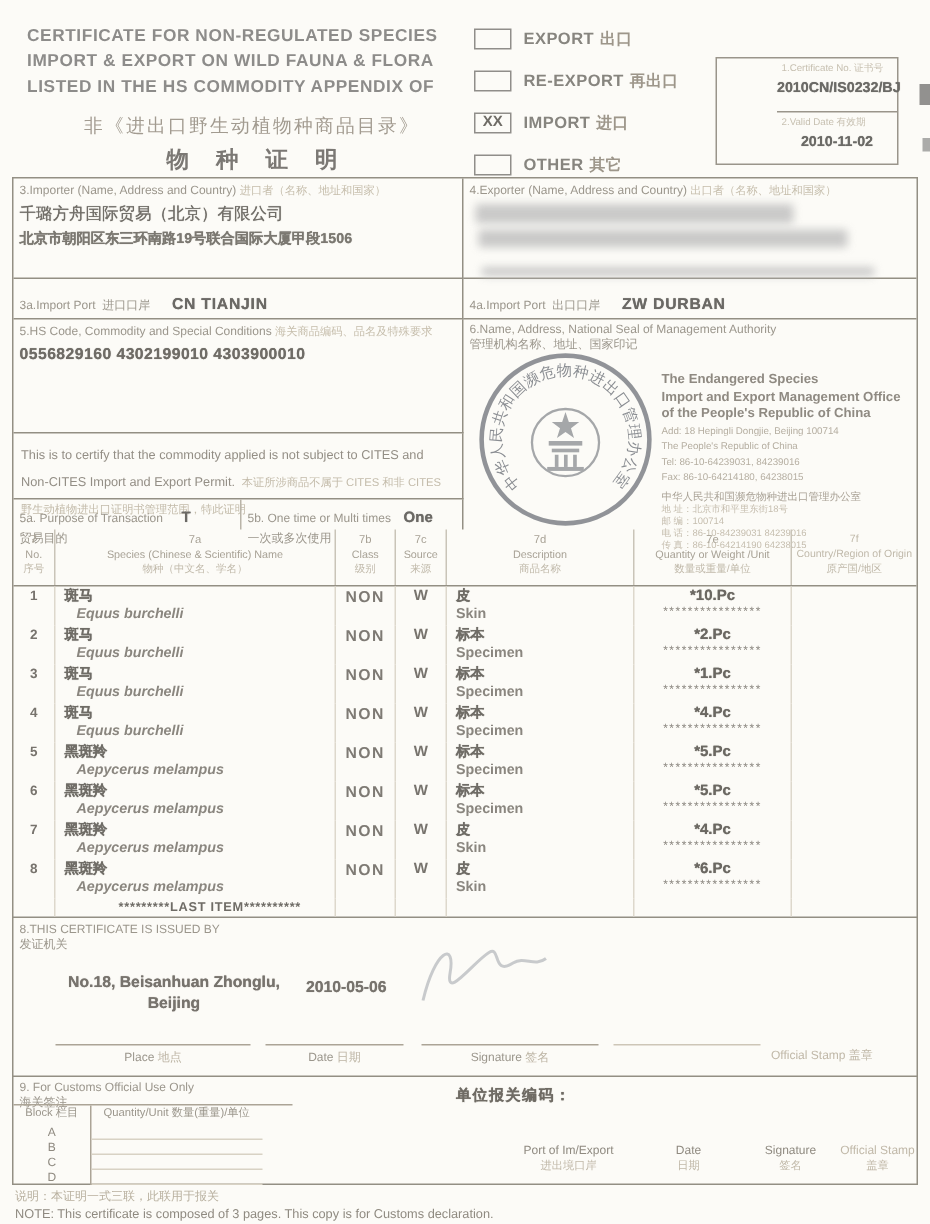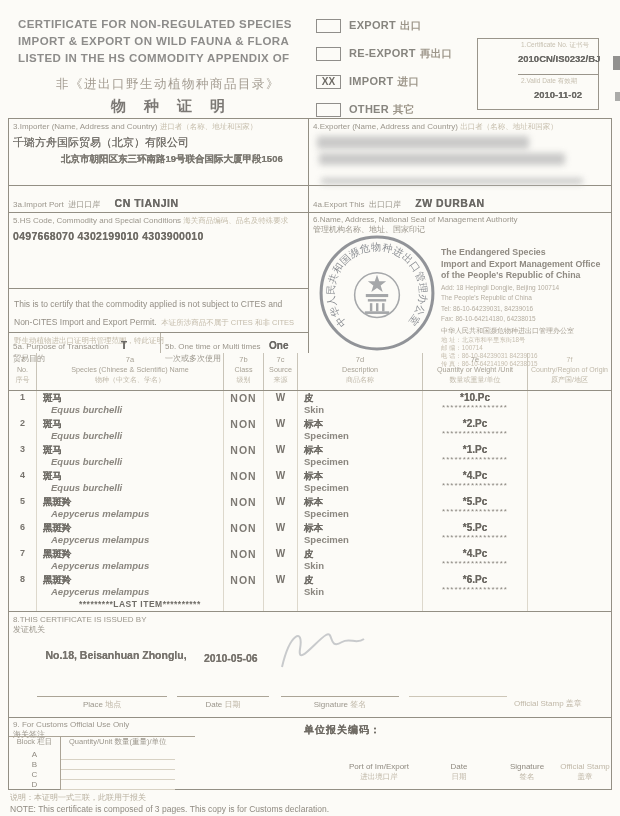--- a/index.html
+++ b/index.html
@@ -30,21 +30,21 @@
 
   
   .form { position:absolute; left:8px; top:118px; width:604px; height:494px; border:1px solid #938f84; }
   .cell { position:absolute; }
   .lab { font-size:8px; color:#9b968c; }
   .lab .cn { color:#c6beac; font-size:7.5px; }
   .v { text-shadow:0 0 .5px currentColor; }
 
   .cell-importer { left:0; top:0; width:300px; height:67px; border-right:1px solid #938f84; border-bottom:1px solid #938f84; padding:3px 4px; }
   .imp-name { font-weight:normal; font-size:11px; color:#716e68; margin-top:3px; }
-  .imp-addr { font-weight:bold; font-size:9.5px; color:#7b7871; margin-top:3px;margin-left:48px; }
+  .imp-addr { font-weight:bold; font-size:9.5px; color:#7b7871; margin-top:3px; }
 
   .cell-exporter { left:300px; top:0; width:302px; height:67px; border-bottom:1px solid #938f84; padding:3px 4px; }
   .blurbar { position:absolute; background:#bdbdbd; filter:blur(3px); opacity:.8; border-radius:2px; }
 
   .cell-iport { left:0; top:67px; width:300px; height:27px; border-right:1px solid #938f84; border-bottom:1px solid #938f84; padding:7px 4px 0; }
   .cell-eport { left:300px; top:67px; width:302px; height:27px; border-bottom:1px solid #938f84; padding:7px 4px 0; }
   .port-val { font-weight:bold; font-size:10.5px; color:#6b6965; margin-left:10px; letter-spacing:.5px; }
 
   .cell-hs { left:0; top:94px; width:300px; height:76px; border-right:1px solid #938f84; border-bottom:1px solid #938f84; padding:3px 4px; }
   .hs-codes { font-weight:bold; font-size:10.5px; color:#6f6c66; margin-top:4px; letter-spacing:.3px; }
@@ -185,28 +185,28 @@
     </div>
 
     <div class="cell cell-iport">
       <span class="lab">3a.Import Port</span>
       <span class="lab cn">进口口岸</span>
       <span class="port-val v">CN TIANJIN</span>
     </div>
 
     <div class="cell cell-eport">
       <div class="blurbar" style="left:12px; top:-8px; width:262px; height:6px;"></div>
-      <span class="lab">4a.Export This</span>
+      <span class="lab">4a.Import Port</span>
       <span class="lab cn">出口口岸</span>
       <span class="port-val v">ZW DURBAN</span>
     </div>
 
     <div class="cell cell-hs">
       <div class="lab"><span>5.HS Code, Commodity and Special Conditions</span> <span class="cn">海关商品编码、品名及特殊要求</span></div>
-      <div class="hs-codes v">0497668070 4302199010 4303900010</div>
+      <div class="hs-codes v">0556829160 4302199010 4303900010</div>
     </div>
 
     <div class="cell cell-certify">
       <span class="certify-en">This is to certify that the commodity applied is not subject to CITES and Non-CITES Import and Export Permit.</span>
       <span class="certify-cn">本证所涉商品不属于 CITES 和非 CITES 野生动植物进出口证明书管理范围，特此证明</span>
     </div>
 
     <div class="cell cell-5a">
       <span class="lab">5a. Purpose of Transaction</span>
       <span class="small-val v" style="margin-left:8px">T</span>
@@ -455,20 +455,21 @@
   </div>
 
   <div class="sec8">
     <div class="lab">8.THIS CERTIFICATE IS ISSUED BY</div>
     <div class="lab cn">发证机关</div>
     <svg class="sig-squiggle" viewBox="0 0 140 70">
       <path d="M18,52 C26,18 40,12 36,34 C33,52 52,26 62,20 C70,15 64,36 78,27 C86,22 92,30 100,24" fill="none" stroke="#8b9099" stroke-width="2"></path>
     </svg>
     <div class="place-val v">
       <div>No.18, Beisanhuan Zhonglu,</div>
+      <div>Beijing</div>
     </div>
     <div class="date-val v">2010-05-06</div>
     <div class="sigline" style="left:28px; top:84px; width:130px;"><span>Place</span> <span class="cn">地点</span></div>
     <div class="sigline" style="left:168px; top:84px; width:92px;"><span>Date</span> <span class="cn">日期</span></div>
     <div class="sigline" style="left:272px; top:84px; width:118px;"><span>Signature</span> <span class="cn">签名</span></div>
     <div class="sigline" style="left:400px; top:84px; width:98px; border-top-color:#cdc6b7;"></div>
     <div class="stamp-lab8">Official Stamp 盖章</div>
   </div>
 
   <div class="sec9">

